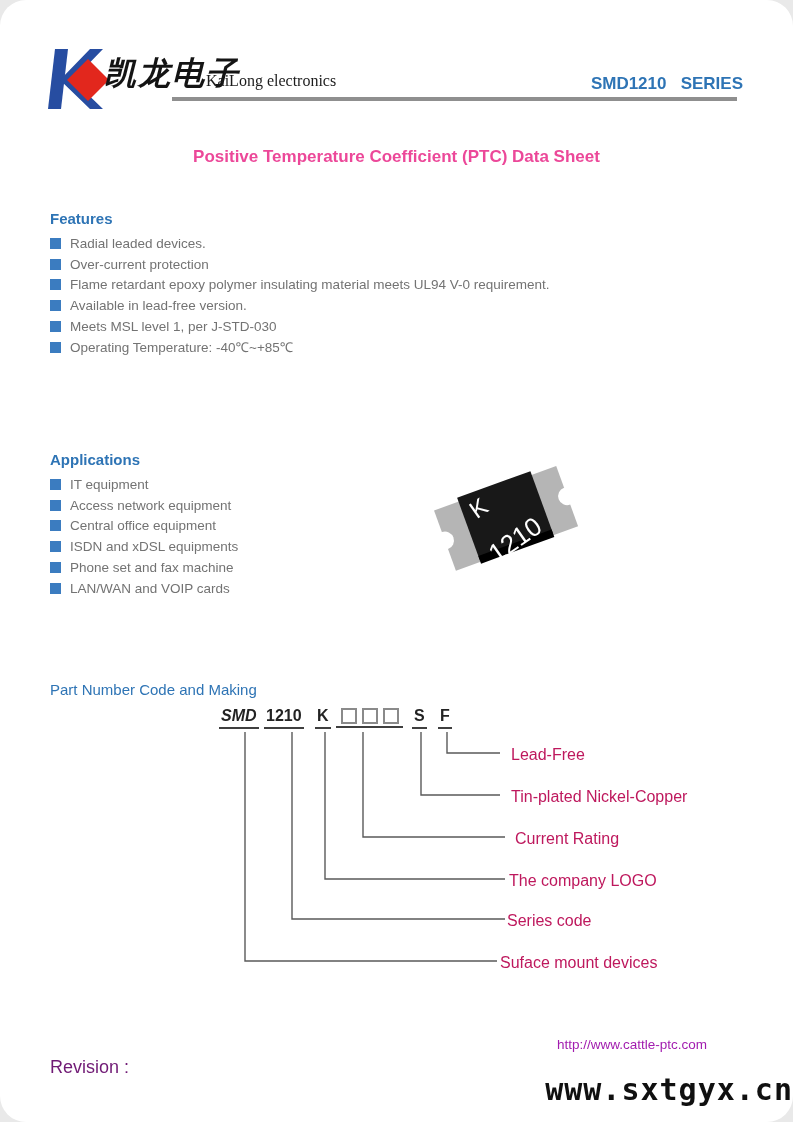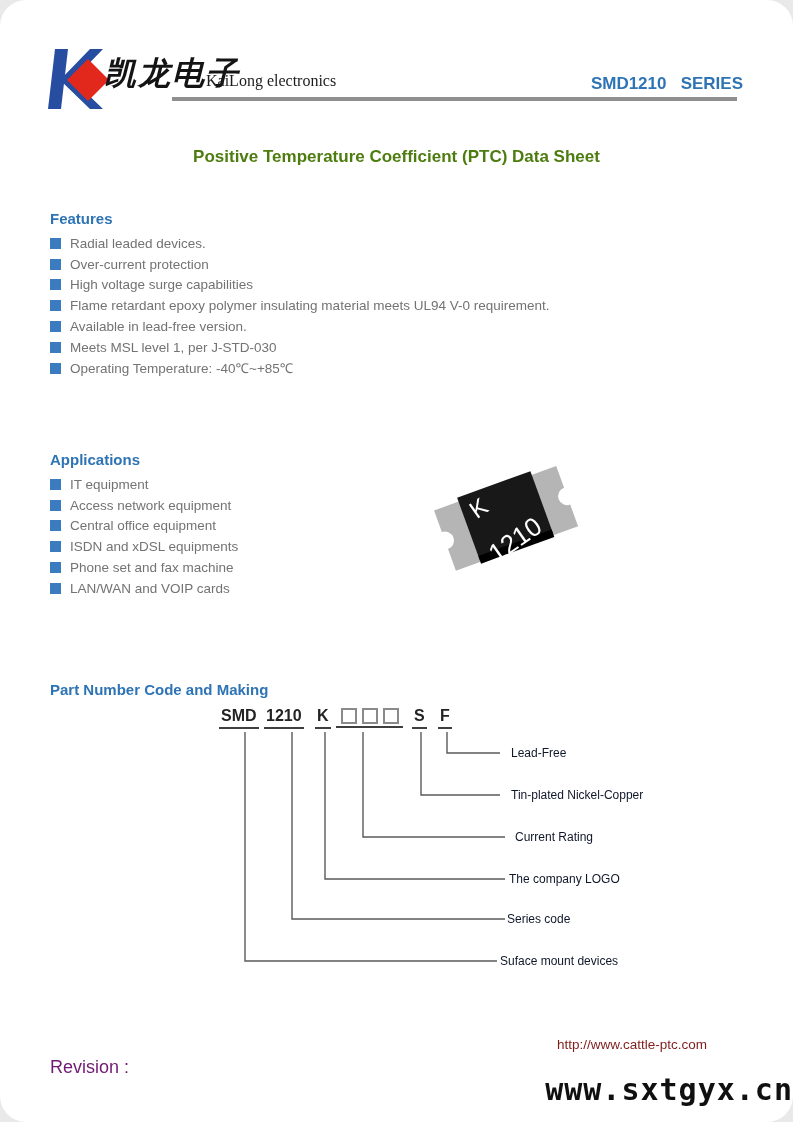--- a/index.html
+++ b/index.html
@@ -21,59 +21,59 @@
     font-family:"Liberation Serif", serif; font-size:16px; color:#1c1c1c;
   }
   .header-rule{position:absolute; left:172px; top:97px; width:565px; height:4px; background:#8f8f8f;}
   .series{
     position:absolute; right:50px; top:74px;
     font-size:17px; font-weight:bold; color:#2e74b5; white-space:pre;
   }
   
   .doc-title{
     position:absolute; left:0; top:147px; width:100%;
-    text-align:center; font-size:17px; font-weight:bold; color:#4d7c0f;
+    text-align:center; font-size:17px; font-weight:bold; color:#ec4899;
   }
   
   .section{position:absolute; left:50px;}
   .section-heading{font-size:15px; font-weight:bold; color:#2e74b5; margin:0 0 6px 0;}
   .blist{margin:0; padding:0; list-style:none;}
   .blist li{display:flex; align-items:center; height:20.8px;}
   .bullet{
     width:11px; height:11px; background:#3b7cc0; margin-right:9px; flex:0 0 auto;
   }
   .item-text{font-size:13.5px; color:#737373; white-space:nowrap;}
   .features{top:210px;}
   .applications{top:451px;}
   
   .chip{position:absolute; left:421px; top:452px;}
   
-  .part-heading{position:absolute; left:50px; top:681px; font-size:15px; font-weight:bold; color:#2e74b5; margin:0;text-align:center;}
+  .part-heading{position:absolute; left:50px; top:681px; font-size:15px; font-weight:normal; color:#2e74b5; margin:0;text-align:center;}
   .diagram{position:absolute; left:0; top:703px; width:793px; height:290px;}
   .code-seg{
     position:absolute; top:4px; font-size:16px; font-weight:600; color:#232323;
     border-bottom:2px solid #3f3f3f; padding:0 2px 2px 2px; white-space:nowrap;
   }
-  .seg-smd{left:219px;} .seg-1210{left:264px;} .seg-k{left:315px;}
+  .seg-smd{left:219px;font-style:italic;} .seg-1210{left:264px;} .seg-k{left:315px;}
   .seg-boxes{left:336px; height:17px;} .seg-s{left:412px;} .seg-f{left:438px;}
   .box{
     display:inline-block; width:12px; height:12px; border:2px solid #8a8a8a;
     margin:0 2.5px; transform:translateY(1px); background:#fff;
   }
   .dg-lines{position:absolute; left:0; top:0;}
-  .dg-label{position:absolute; font-size:12px; color:#0f172a; white-space:nowrap;}
+  .dg-label{position:absolute; font-size:16px; color:#be185d; white-space:nowrap;}
   .lbl-leadfree{left:511px; top:43px;}
   .lbl-tin{left:511px; top:85px;}
   .lbl-current{left:515px; top:127px;}
   .lbl-logo{left:509px; top:169px;}
   .lbl-series{left:507px; top:209px;}
   .lbl-smd{left:500px; top:251px;}
   
   .revision{position:absolute; left:50px; top:1037px; font-size:18px; color:#701a75;margin-top:20px;}
-  .site-url{position:absolute; right:86px; top:1037px; font-size:13.5px; color:#7f1d1d; text-decoration:none;}
+  .site-url{position:absolute; right:86px; top:1037px; font-size:13.5px; color:#a21caf; text-decoration:none;}
   .watermark{
     position:absolute; left:0; top:1072px; width:100%; text-align:right;
     font-family:"DejaVu Sans Mono", monospace; font-size:30px; font-weight:bold;
     color:#101010; letter-spacing:1px;
   }
 </style>
 </head>
 <body>
 
 <div class="page">
@@ -95,24 +95,20 @@
   <div class="section features">
     <h2 class="section-heading">Features</h2>
     <ul class="blist">
       <li>
           <span class="bullet"></span>
           <span class="item-text">Radial leaded devices.</span>
         </li>
       <li>
           <span class="bullet"></span>
           <span class="item-text">Over-current protection</span>
-        </li>
-      <li>
-          <span class="bullet"></span>
-          <span class="item-text">High voltage surge capabilities</span>
         </li>
       <li>
           <span class="bullet"></span>
           <span class="item-text">Flame retardant epoxy polymer insulating material meets UL94 V-0 requirement.</span>
         </li>
       <li>
           <span class="bullet"></span>
           <span class="item-text">Available in lead-free version.</span>
         </li>
       <li>

